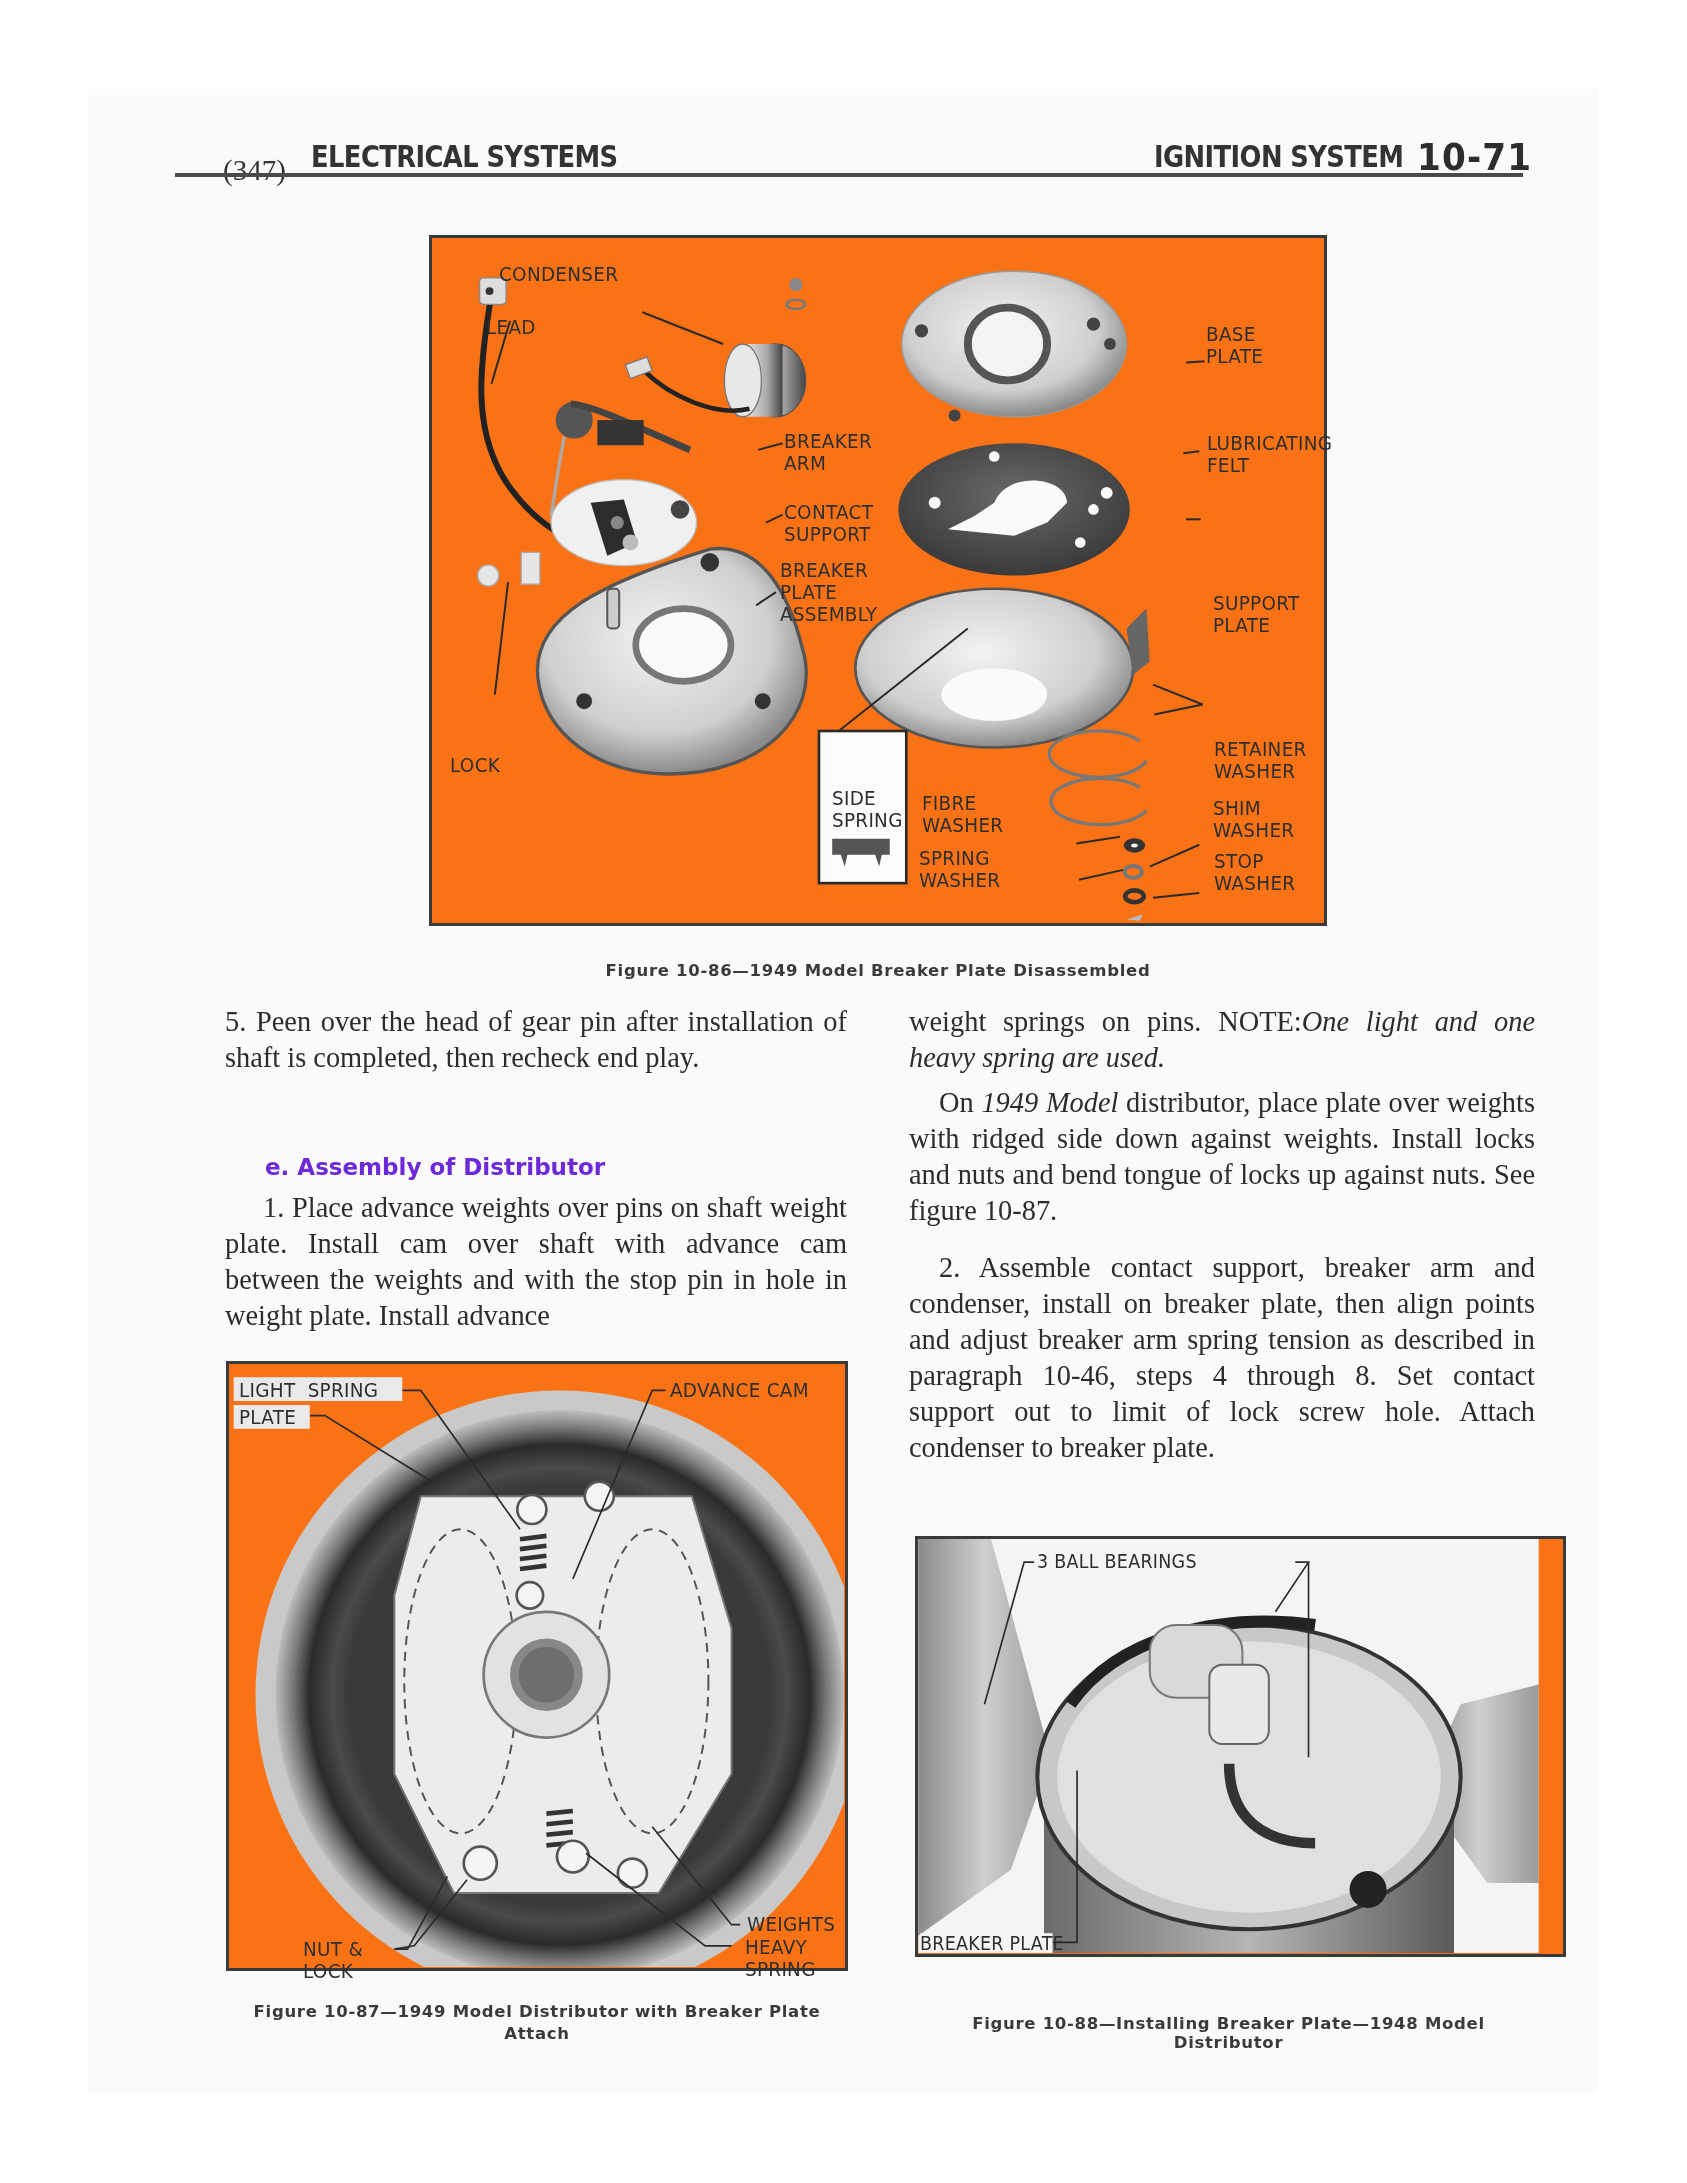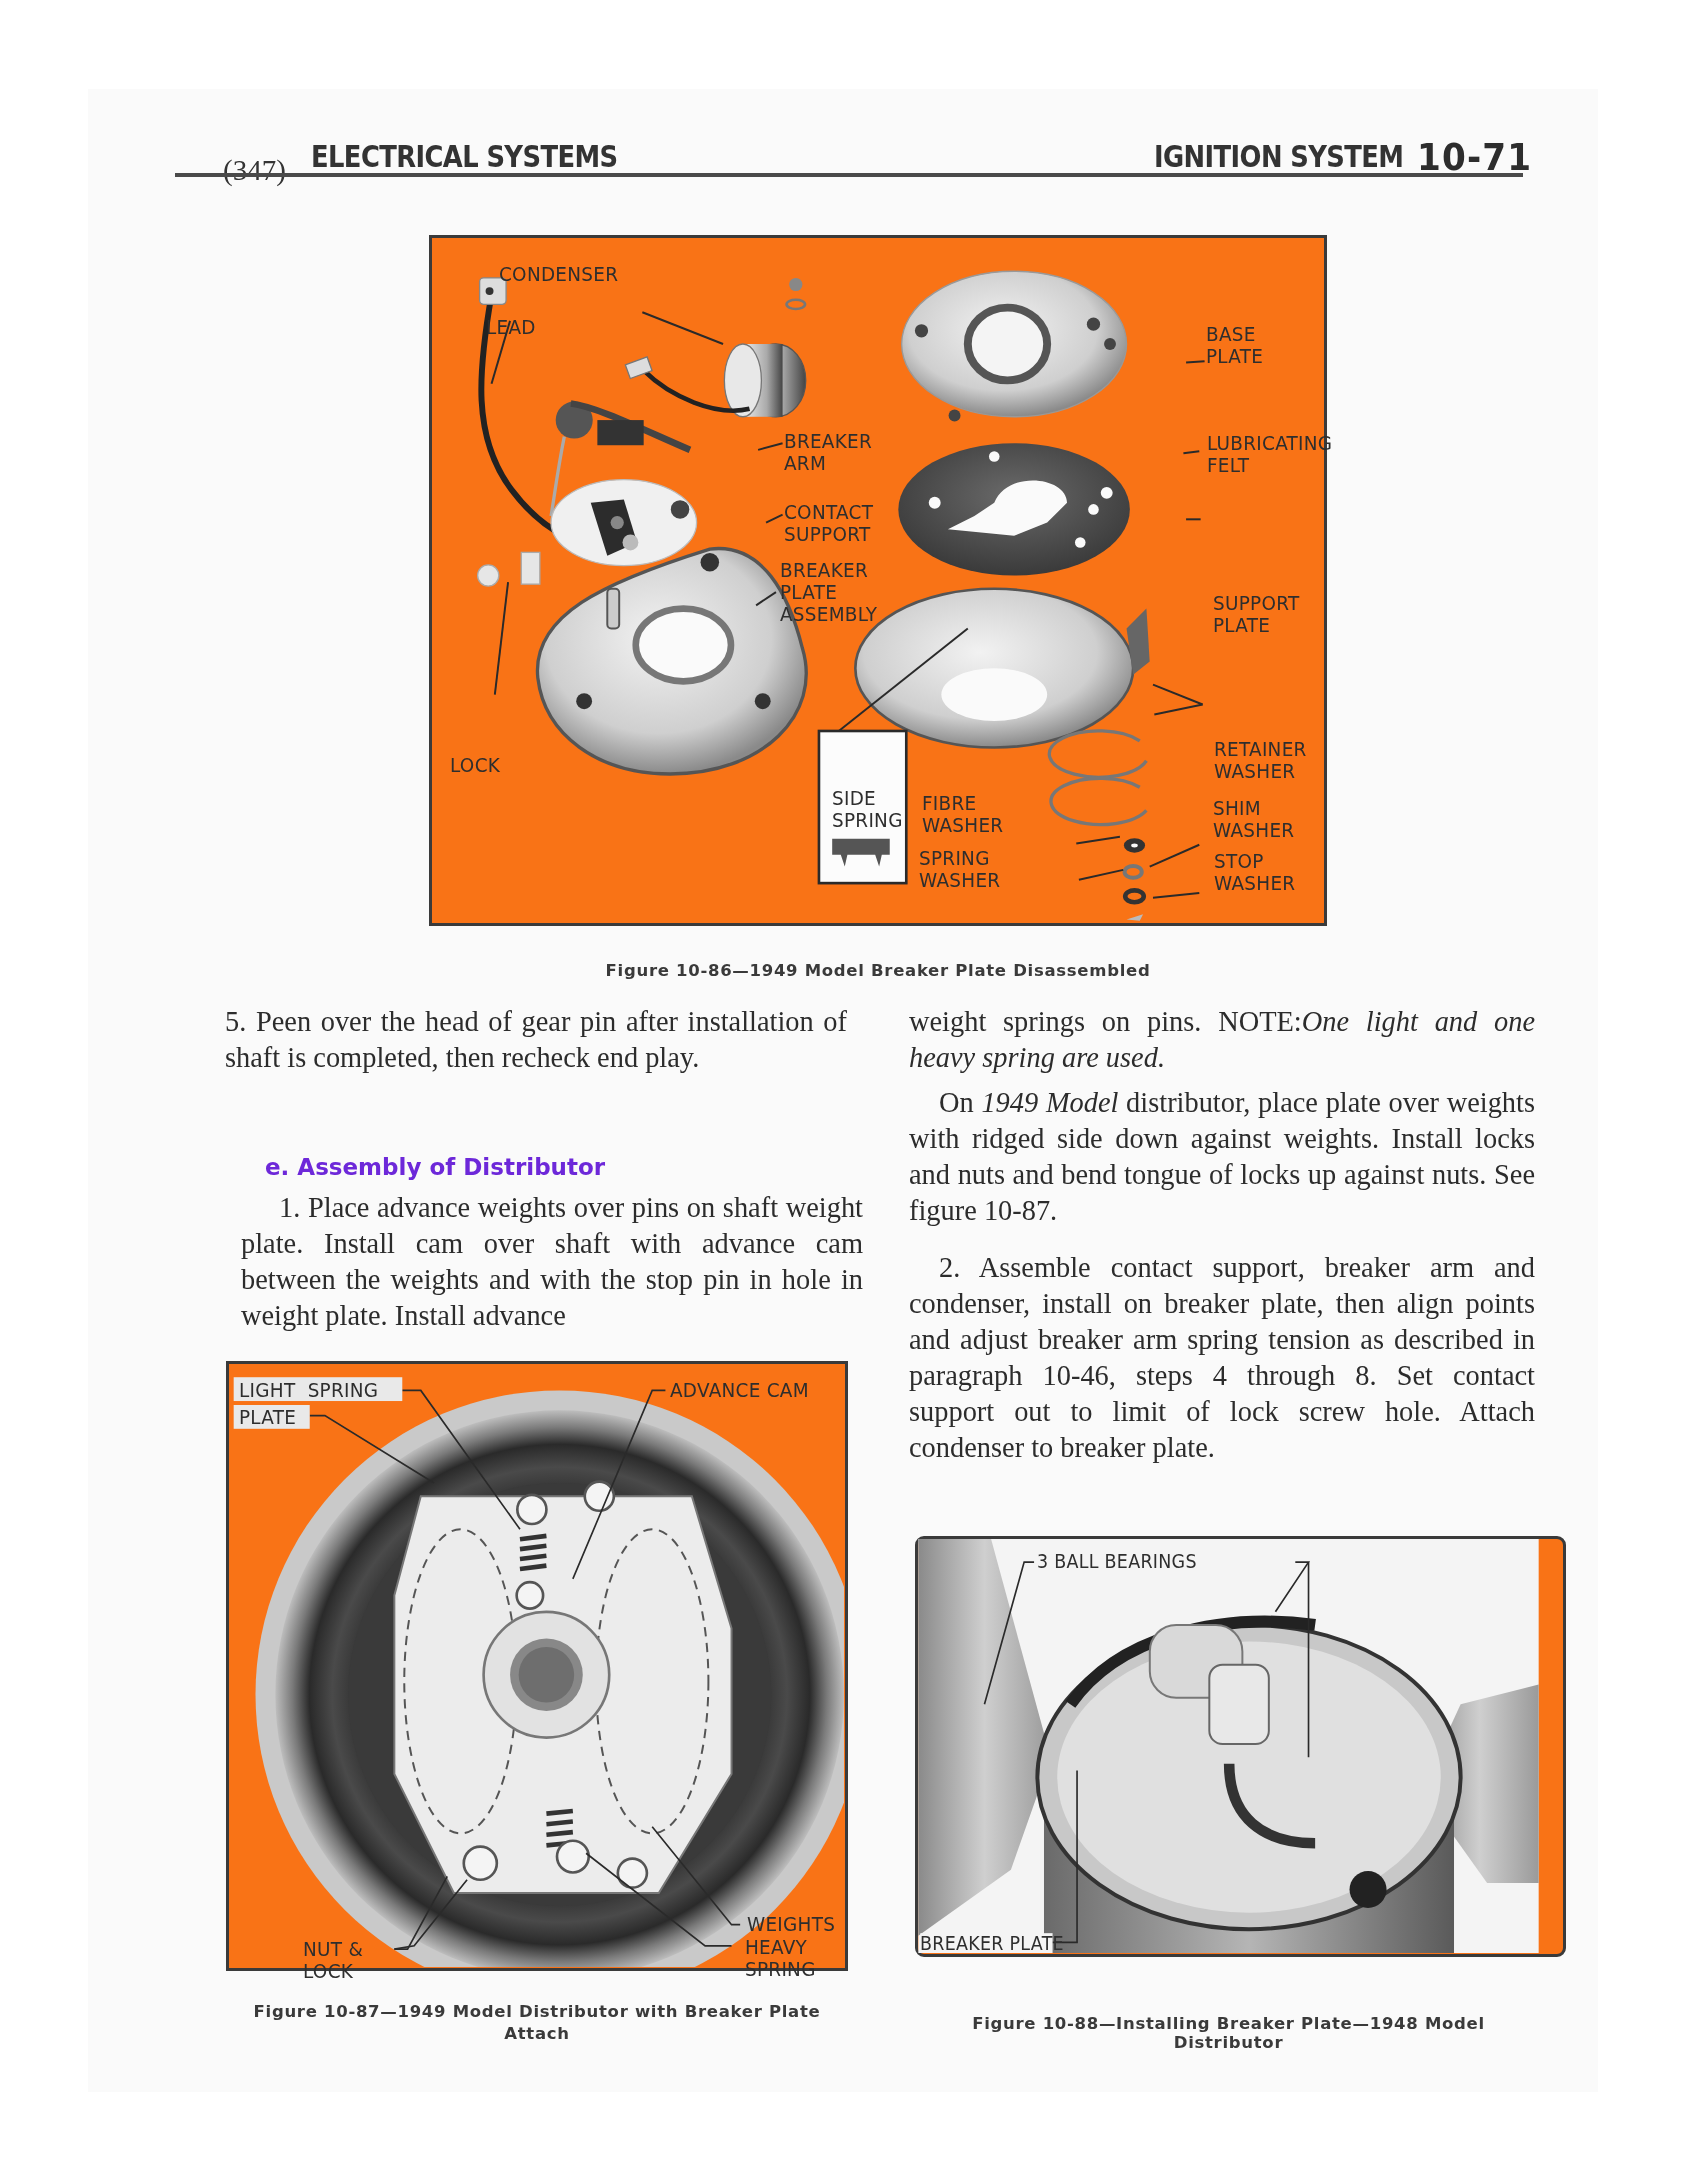--- a/index.html
+++ b/index.html
@@ -189,21 +189,21 @@
 WASHER</div>
   <div class="lbl" style="left:781px; top:559px;">SHIM
 WASHER</div>
   <div class="lbl" style="left:782px; top:612px;">STOP
 WASHER</div>
 </div>
 <div class="caption" style="left:429px; top:961px; width:898px;text-align:center;">Figure 10-86—1949 Model Breaker Plate Disassembled</div>
 
 <div class="para" style="left:225px; top:1004px; width:622px; text-indent:0;">5. Peen over the head of gear pin after installation of shaft is completed, then recheck end play.</div>
 <div class="sect" style="left:265px; top:1154px;">e.  Assembly of Distributor</div>
-<div class="para" style="left:225px; top:1190px; width:622px; text-indent:38px; text-align-last:left;margin-left:16px;">1. Place advance weights over pins on shaft weight plate. Install cam over shaft with advance cam between the weights and with the stop pin in hole in weight plate. Install advance</div>
+<div class="para" style="left:225px; top:1190px; width:622px; text-indent:38px; text-align-last:left;">1. Place advance weights over pins on shaft weight plate. Install cam over shaft with advance cam between the weights and with the stop pin in hole in weight plate. Install advance</div>
 
 <div class="para" style="left:909px; top:1004px; width:626px;"><span>weight springs on pins. NOTE:</span><i>One light and one heavy spring are used.</i></div>
 <div class="para" style="left:909px; top:1085px; width:626px; text-indent:30px;"><span>On </span><i>1949 Model</i><span> distributor, place plate over weights with ridged side down against weights. Install locks and nuts and bend tongue of locks up against nuts. See figure 10-87.</span></div>
 <div class="para" style="left:909px; top:1250px; width:626px; text-indent:30px;">2. Assemble contact support, breaker arm and condenser, install on breaker plate, then align points and adjust breaker arm spring tension as described in paragraph 10-46, steps 4 through 8. Set contact support out to limit of lock screw hole. Attach condenser to breaker plate.</div>
 
 <div class="frame" style="left:226px; top:1361px; width:622px; height:610px;">
   <svg width="615" height="603" viewBox="0 0 930 912">
     <defs>
       <radialGradient id="gRing" cx="50%" cy="50%" r="50%">
         <stop offset="0.70" stop-color="#2f2f2f"></stop>
@@ -259,21 +259,21 @@
   <div class="lbl" style="left:516px; top:572px;">HEAVY
 SPRING</div>
   <div class="lbl" style="left:74px; top:574px;">NUT &amp;
 LOCK</div>
 </div>
 <div class="caption" style="left:226px; top:2001px; width:622px; line-height:22px;">
   <div>Figure 10-87—1949 Model Distributor with Breaker Plate</div>
   <div>Attach</div>
 </div>
 
-<div class="frame" style="left:915px; top:1536px; width:651px; height:421px;border-radius:9px;">
+<div class="frame" style="left:915px; top:1536px; width:651px; height:421px;">
   <svg width="621" height="414" viewBox="0 0 938 626">
     <defs>
       <linearGradient id="gHand" x1="0" y1="0" x2="1" y2="0">
         <stop offset="0" stop-color="#8a8a8a"></stop>
           <stop offset="0.5" stop-color="#cfcfcf"></stop>
           <stop offset="1" stop-color="#9a9a9a"></stop>
       </linearGradient>
       <linearGradient id="gBody" x1="0" y1="0" x2="1" y2="0">
         <stop offset="0" stop-color="#6a6a6a"></stop>
           <stop offset="0.5" stop-color="#b5b5b5"></stop>

